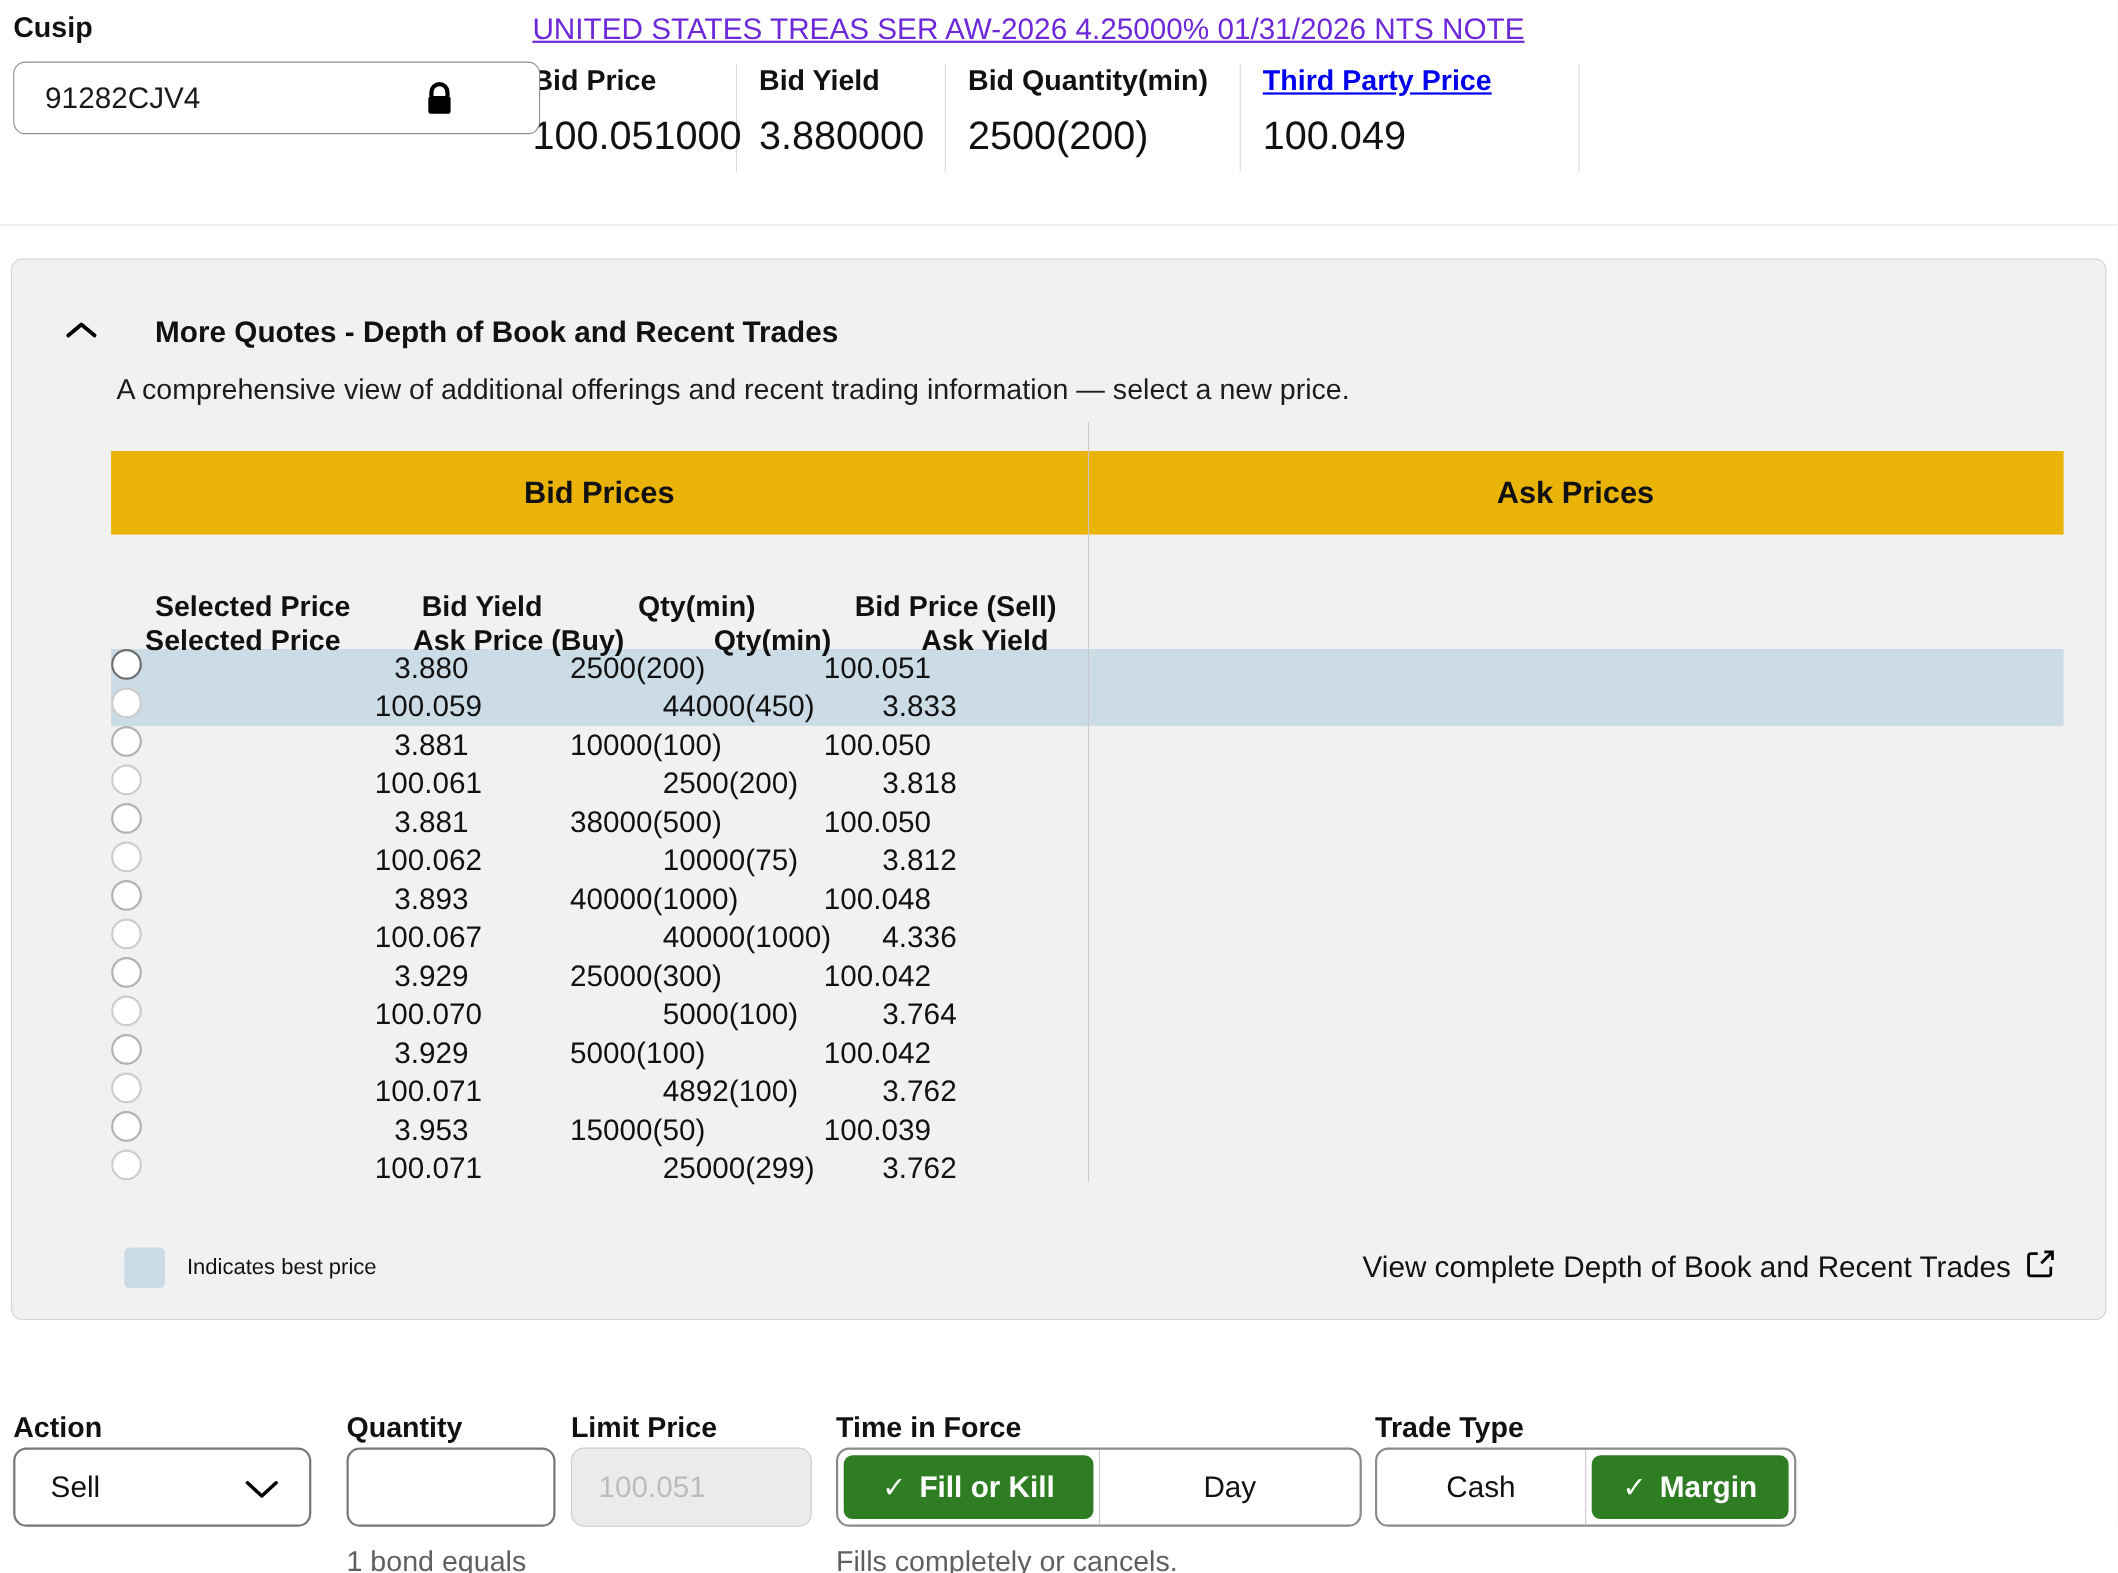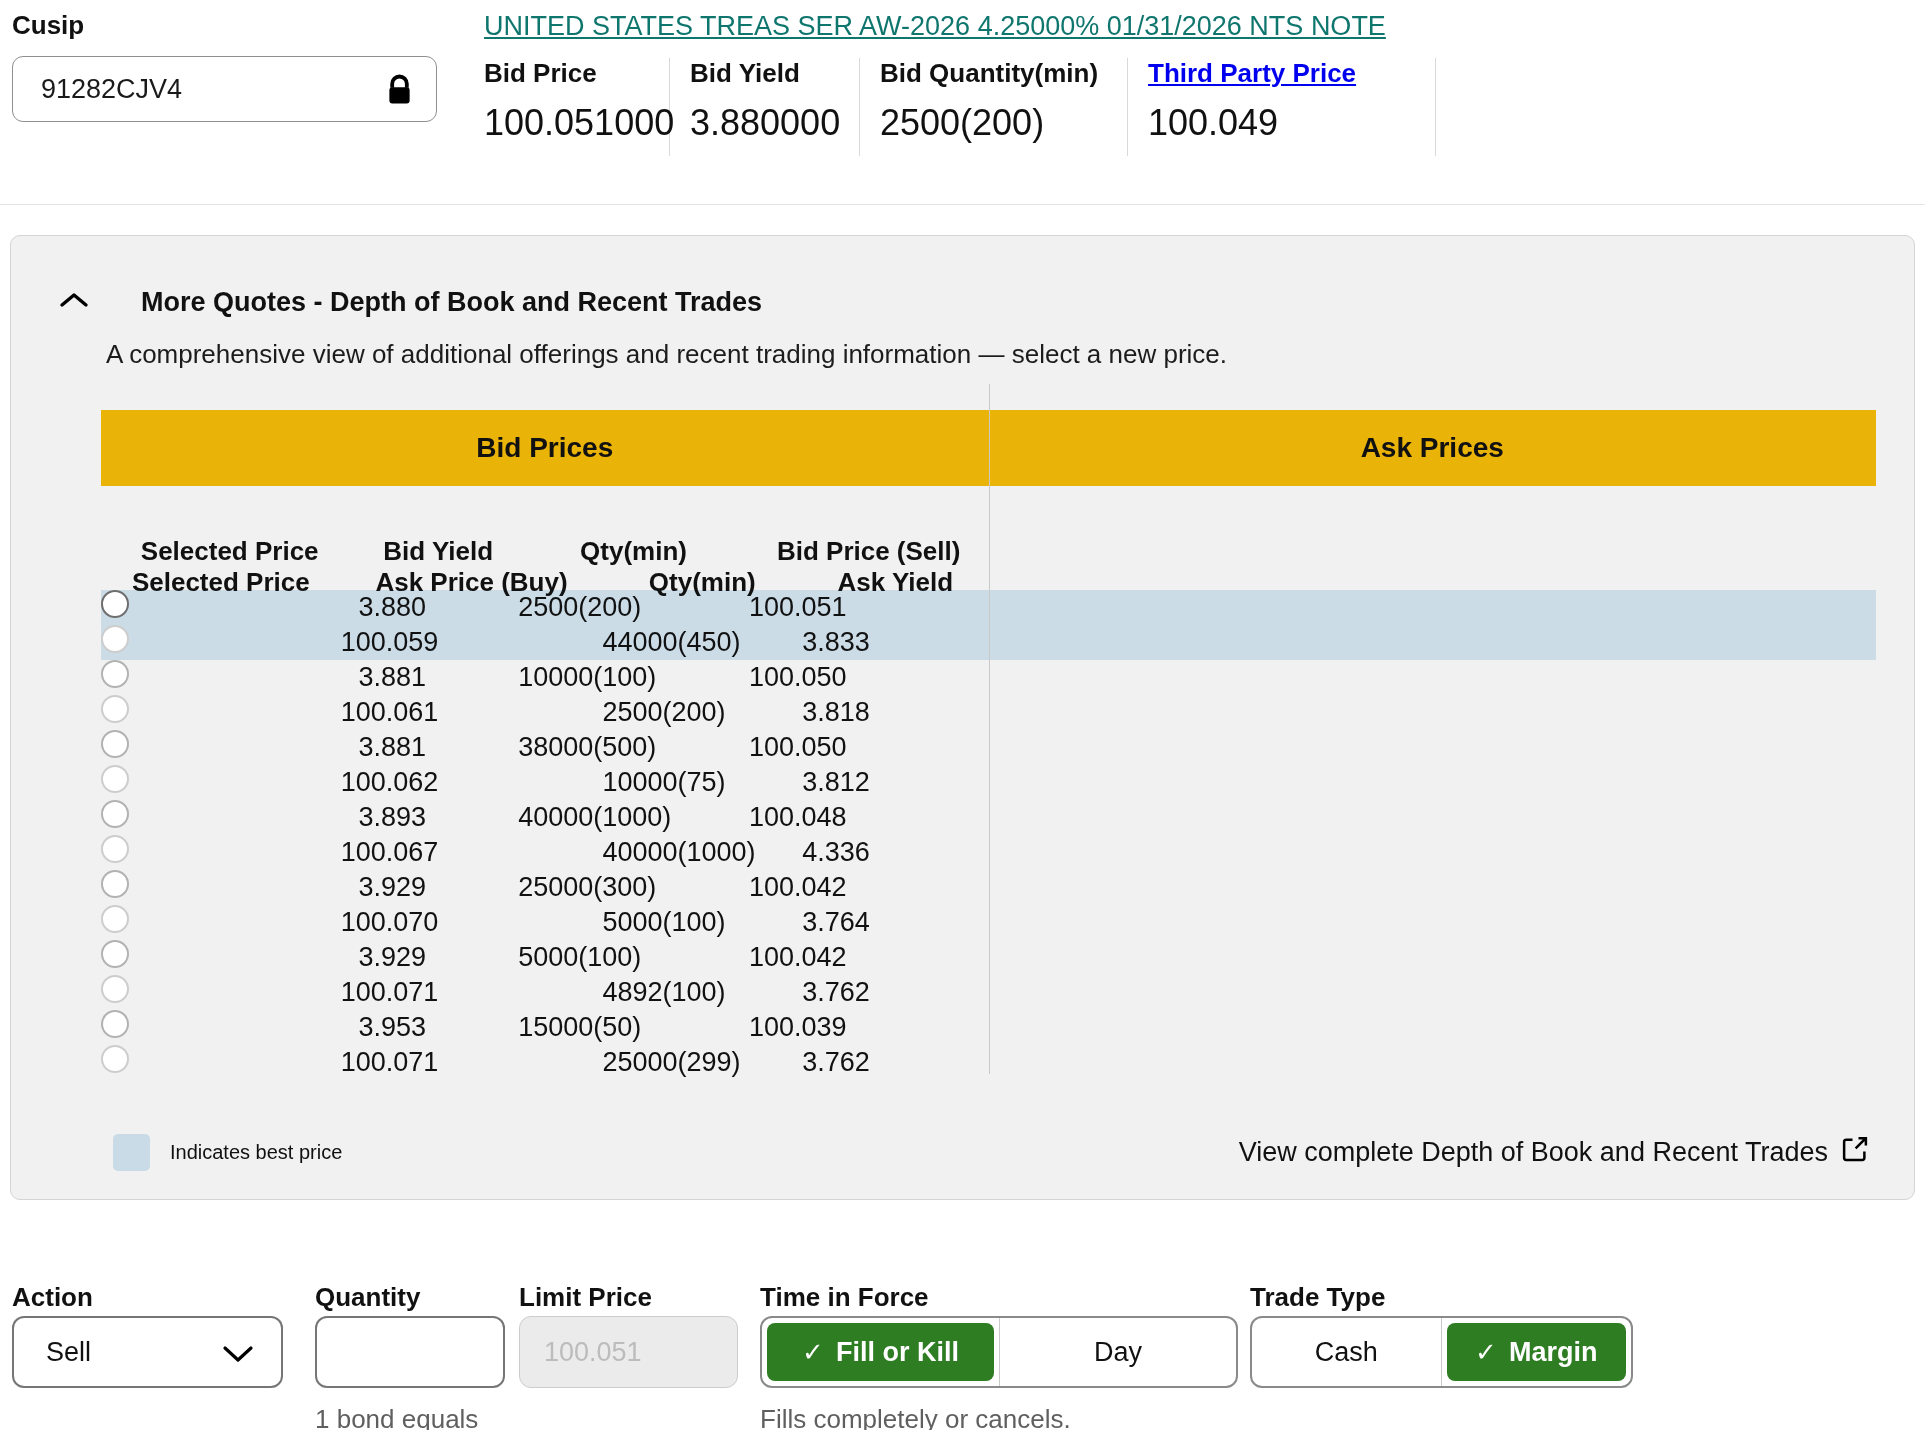--- a/index.html
+++ b/index.html
@@ -8,28 +8,28 @@
     width:1925px; height:1430px; overflow:hidden;
     background:#ffffff; color:#111;
     font-family:"Liberation Sans", sans-serif;
   }
   
   .top { display:flex; padding:10px 0 0 12px; }
   .cusip-block { width:452px; flex:none; }
   .field-label { font-size:26px; font-weight:bold; line-height:30px; }
   .cusip-input-wrap { position:relative; margin-top:16px; width:425px; }
   .cusip-input {
-    width:425px; height:66px; border:1.5px solid #8f8f8f; border-radius:11px;
+    width:479px; height:66px; border:1.5px solid #8f8f8f; border-radius:11px;
     font-family:"Liberation Sans", sans-serif;
     font-size:27px; padding:0 60px 0 28px; color:#1a1a1a; background:#fff; outline:none;
   }
   .lock { position:absolute; right:24px; top:18px; }
   .quote-block { flex:1; padding-left:20px; }
   .sec-title {
-    display:inline-block; font-size:27px; font-weight:500; color:#0f766e;
+    display:inline-block; font-size:27px; font-weight:500; color:#6d28d9;
     text-decoration:underline; line-height:32px; margin-bottom:12px; cursor:pointer;
   }
   .qfields { display:flex; margin-top:4px; }
   .qfield { padding-right:22px; border-right:1.5px solid #d9d9d9; margin-right:20px; padding-bottom:12px; }
   .qfield.f0 { width:186px; } .qfield.f1 { width:170px; } .qfield.f2 { width:248px; } .qfield.f3 { width:288px; }
   .qvalue { font-size:36px; margin-top:14px; }
   .qlink { color:#0000EE; text-decoration:underline; cursor:pointer; }
   .toprule { border:none; border-top:1.5px solid #e4e4e4; margin:48px 0 0 0; }
 
   

